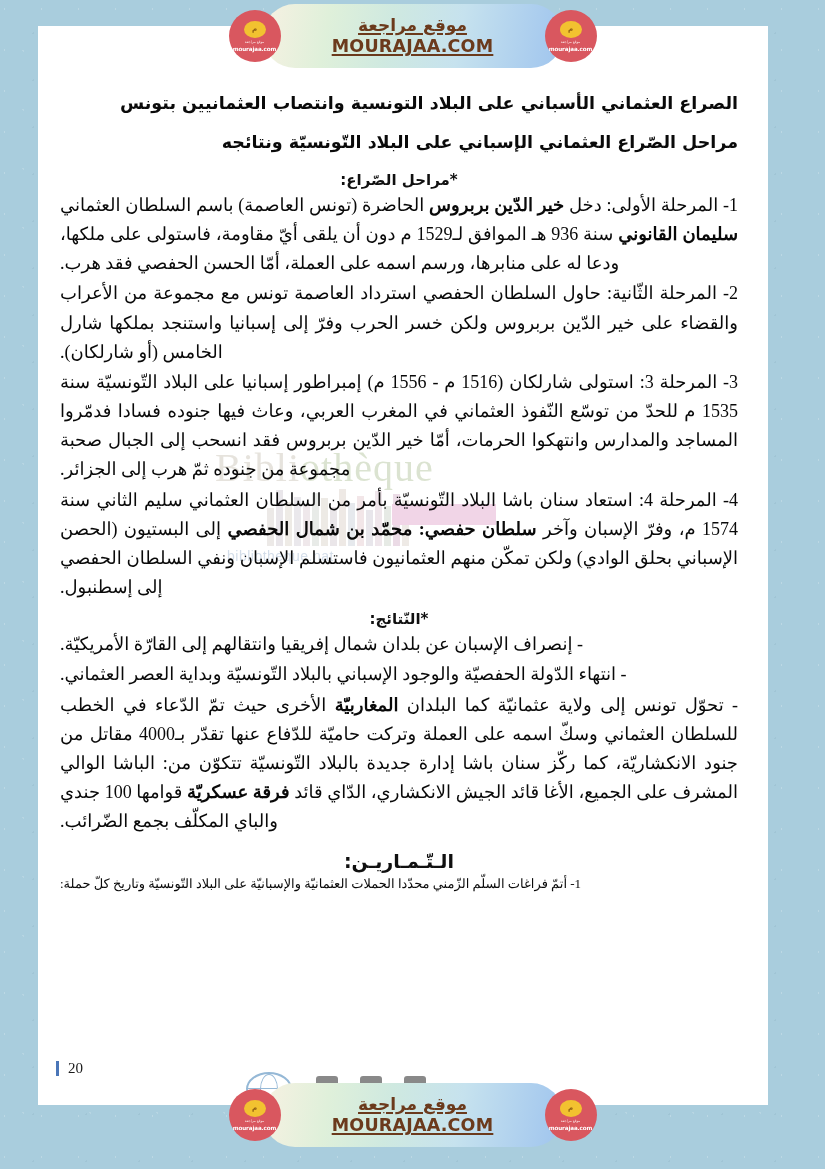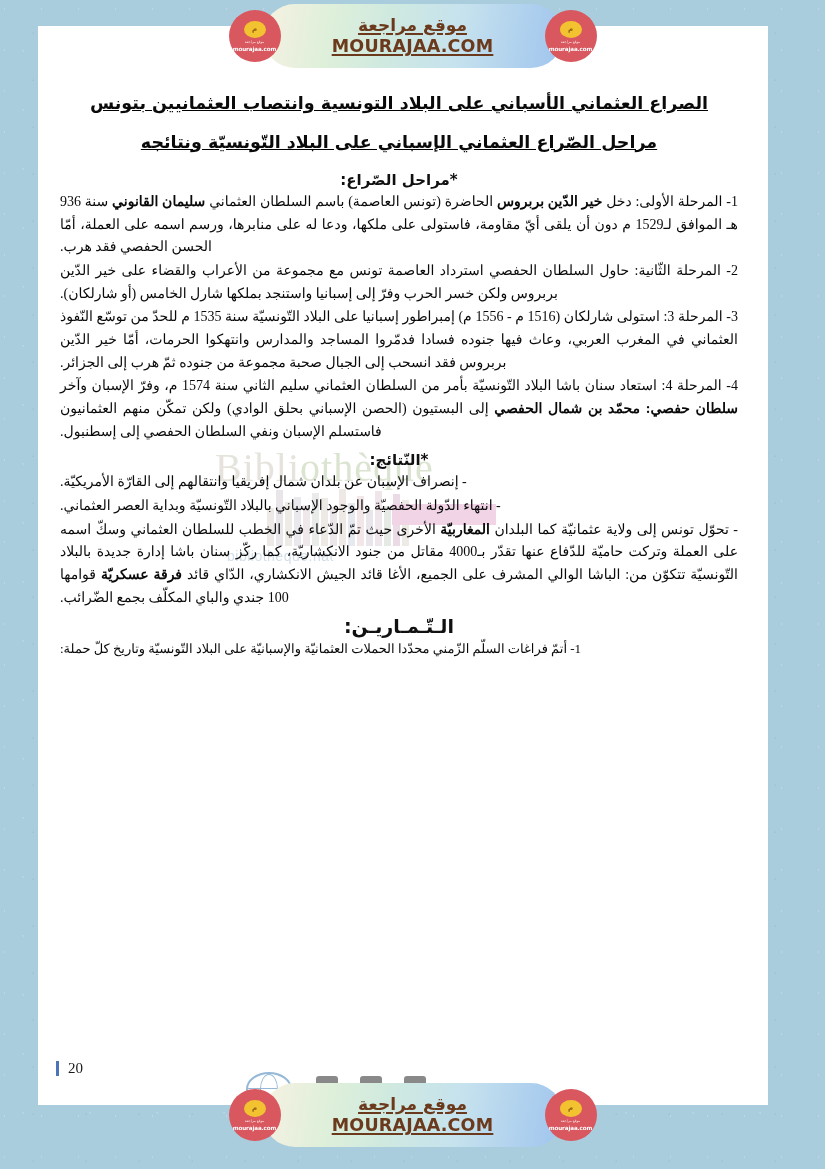--- a/index.html
+++ b/index.html
@@ -92,23 +92,22 @@
 
   
   .doc {
     position: absolute;
     left: 0; top: 0;
     width: 730px;
     padding: 58px 30px 0 22px;
   }
 
   .title-block {
-    text-align: center;
+    text-align: right;
     margin-bottom: 10px;
-    text-decoration: underline;
   }
   .title-line {
     font-family: "DejaVu Sans", sans-serif;
     font-weight: bold;
     font-size: 17.5px;
     color: #0a0a0a;
     line-height: 2.2;
     letter-spacing: -0.3px;
     white-space: nowrap;
   }
@@ -117,26 +116,26 @@
     font-family: "DejaVu Sans", sans-serif;
     font-weight: bold;
     font-size: 15px;
     color: #101010;
     text-align: center;
     margin: 8px 0 2px;
   }
   .section-head.tamarin {
     font-size: 19px;
     letter-spacing: 0px;
-    margin-top: 6px;
+    margin-top: 14px;
   }
 
   .para {
     font-family: "Liberation Serif", "DejaVu Serif", serif;
-    font-size: 14px;
+    font-size: 18px;
     line-height: 1.62;
     color: #090909;
     text-align: justify;
     text-align-last: left;
     margin: 1px 0 1px;
     position: relative;
     z-index: 2;
   }
   .para b { font-weight: bold; }
   .para.small {

